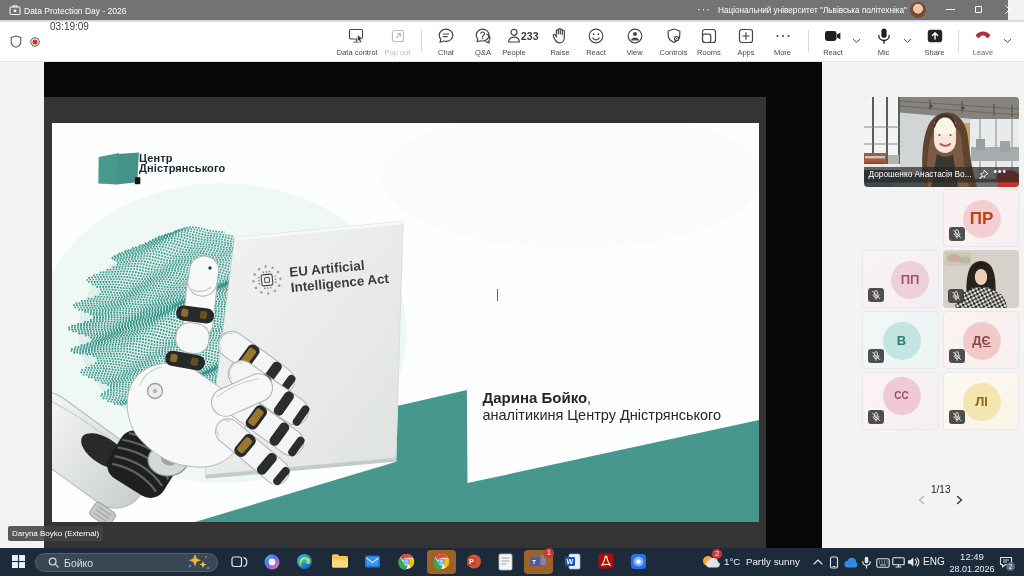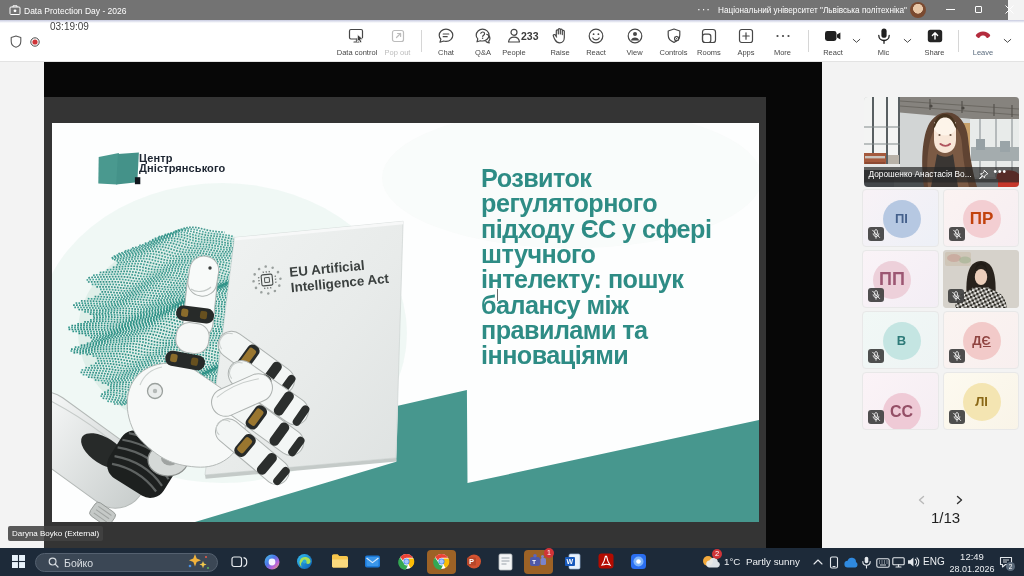--- a/index.html
+++ b/index.html
@@ -406,21 +406,21 @@
               <rect x="158" y="258" width="64" height="28" rx="14" fill="#f6f8f7" stroke="#adb2b0" stroke-width="1"></rect>
               <path d="M166 264c14-4 30-4 46 0" stroke="#c8cdcb" stroke-width="1" fill="none"></path>
             </g>
           </svg>
           <svg width="707" height="399" viewBox="0 0 707 399" style="position:absolute;left:0;top:0">
             <polygon points="46.7,34.1 66.9,29.9 65.2,61.5 46.3,60.6" fill="#4a998f"></polygon>
             <polygon points="65.9,30.9 86.9,29.6 85.3,59.2 64.2,61.6" fill="#449289"></polygon>
             <rect x="82.9" y="54.2" width="5.4" height="7" fill="#10161d"></rect>
           </svg>
           <div style="position:absolute;left:87.5px;top:29.8px;font-size:11px;font-weight:bold;color:#1d2531;line-height:10.1px;letter-spacing:0.1px;">Центр<br>Дністрянського</div>
-          <div style="position:absolute;left:429.5px;top:42.6px;font-size:25.2px;font-weight:bold;color:#2e8c85;line-height:25.35px;letter-spacing:-0.55px;">Розвиток<br>регуляторного<br>підходу ЄС у сфері<br>штучного<br>інтелекту: пошук<br>балансу між<br>правилами та<br>інноваціями</div>
+          <div style="position:absolute;left:430.9px;top:267px;line-height:15.3px;color:#24282c;"><span style="font-size:15px;font-weight:bold;">Дарина Бойко</span><span style="font-size:14.5px;">,</span><br><span style="font-size:14.5px;">аналітикиня Центру Дністрянського</span></div>
           <div style="position:absolute;left:445px;top:166px;width:1.5px;height:12px;background:#6a6a6a;"></div>
         </div>
       </div>
     </div>
     <div id="tooltip">Daryna Boyko (External)</div>
     <div class="tile" style="left:863.5px;top:97px;width:155px;height:90px;background:#cdd0d1;text-align:center;">
       <svg width="155" height="90" viewBox="0 0 155 90" style="position:absolute;left:0;top:0">
         <rect width="155" height="90" fill="#d2d5d5"></rect>
         <path d="M30 0H155V26L30 15Z" fill="#86837e"></path>
         <path d="M36 4l119 8M36 9l119 9" stroke="#6b6862" stroke-width="1" fill="none"></path>
@@ -455,44 +455,33 @@
         <path d="M76.5 47c3 2.4 7 2.4 9.5 0" stroke="#b0555f" stroke-width="2.1" fill="none" stroke-linecap="round"></path>
         <path d="M73 57c5.5 3.5 11.5 3.5 16 0l5 33H67z" fill="#3a3633"></path>
         <rect x="0" y="70" width="155" height="15.4" fill="#262626" opacity="0.7"></rect>
       </svg>
       <div style="position:absolute;left:5px;top:71.5px;font-size:8.3px;color:#fff;white-space:nowrap;">Дорошенко Анастасія Во...</div>
       <svg style="position:absolute;left:114px;top:72px" width="11" height="11" viewBox="0 0 11 11">
         <path d="M6.2 1.2l3.6 3.6-1.3.4-1.8 1.8-.2 1.9-2-2-2.6 2.9-.4-.4L4.4 6.8l-2-2 1.9-.2L6.1 2.8z" fill="none" stroke="#fff" stroke-width="0.9" stroke-linejoin="round"></path>
       </svg>
       <div style="position:absolute;left:130px;top:69px;font-size:10px;color:#fff;letter-spacing:1px;">•••</div>
     </div>
-    <div class="tile" style="left:862px;top:188.5px;width:77px;height:58px;background:linear-gradient(135deg,#f8f2f6,#edf0f7);border:0.5px solid #e8e8e8;">
-      <div class="circ" style="left:19.5px;top:10.0px;width:38px;height:38px;background:#b6c8e2;color:#44608c;font-size:13px;">ПІ</div>
-      <div class="mute">
-        <svg width="10" height="10" viewBox="0 0 10 10">
-          <path d="M3.6 2.2c0-.9.6-1.5 1.4-1.5s1.4.6 1.4 1.5v2.2c0 .9-.6 1.5-1.4 1.5c-.3 0-.6-.1-.8-.2M3.6 3.4v1c0 .3 0 .5.1.7" stroke="#fff" stroke-width="0.9" fill="none" stroke-linecap="round"></path>
-          <path d="M2.2 4.8c.1 1.5 1.3 2.6 2.8 2.6c.7 0 1.4-.2 1.9-.7M7.8 4.8c0 .6-.2 1.1-.5 1.6" stroke="#fff" stroke-width="0.9" fill="none" stroke-linecap="round"></path>
-          <path d="M5 7.6v1.6" stroke="#fff" stroke-width="0.9" stroke-linecap="round"></path>
-          <path d="M1.6 1.2l7 7.3" stroke="#fff" stroke-width="0.9" stroke-linecap="round"></path>
-        </svg>
-      </div>
-    </div>
     <div class="tile" style="left:942.5px;top:188.5px;width:76px;height:58px;background:linear-gradient(135deg,#fbf3f2,#f6eef2);border:0.5px solid #e8e8e8;">
       <div class="circ" style="left:19.0px;top:10.0px;width:38px;height:38px;background:#f3ced2;color:#c2410c;font-size:17px;">ПР</div>
       <div class="mute">
         <svg width="10" height="10" viewBox="0 0 10 10">
           <path d="M3.6 2.2c0-.9.6-1.5 1.4-1.5s1.4.6 1.4 1.5v2.2c0 .9-.6 1.5-1.4 1.5c-.3 0-.6-.1-.8-.2M3.6 3.4v1c0 .3 0 .5.1.7" stroke="#fff" stroke-width="0.9" fill="none" stroke-linecap="round"></path>
           <path d="M2.2 4.8c.1 1.5 1.3 2.6 2.8 2.6c.7 0 1.4-.2 1.9-.7M7.8 4.8c0 .6-.2 1.1-.5 1.6" stroke="#fff" stroke-width="0.9" fill="none" stroke-linecap="round"></path>
           <path d="M5 7.6v1.6" stroke="#fff" stroke-width="0.9" stroke-linecap="round"></path>
           <path d="M1.6 1.2l7 7.3" stroke="#fff" stroke-width="0.9" stroke-linecap="round"></path>
         </svg>
       </div>
     </div>
     <div class="tile" style="left:862px;top:249.5px;width:77px;height:58px;background:linear-gradient(135deg,#faf3f7,#f3eef5);border:0.5px solid #e8e8e8;">
-      <div class="circ" style="left:10px;top:10.0px;width:38px;height:38px;background:#edd0da;color:#9c5672;font-size:18px;">ПП</div>
+      <div class="circ" style="left:28px;top:10.0px;width:38px;height:38px;background:#edd0da;color:#9c5672;font-size:13px;">ПП</div>
       <div class="mute">
         <svg width="10" height="10" viewBox="0 0 10 10">
           <path d="M3.6 2.2c0-.9.6-1.5 1.4-1.5s1.4.6 1.4 1.5v2.2c0 .9-.6 1.5-1.4 1.5c-.3 0-.6-.1-.8-.2M3.6 3.4v1c0 .3 0 .5.1.7" stroke="#fff" stroke-width="0.9" fill="none" stroke-linecap="round"></path>
           <path d="M2.2 4.8c.1 1.5 1.3 2.6 2.8 2.6c.7 0 1.4-.2 1.9-.7M7.8 4.8c0 .6-.2 1.1-.5 1.6" stroke="#fff" stroke-width="0.9" fill="none" stroke-linecap="round"></path>
           <path d="M5 7.6v1.6" stroke="#fff" stroke-width="0.9" stroke-linecap="round"></path>
           <path d="M1.6 1.2l7 7.3" stroke="#fff" stroke-width="0.9" stroke-linecap="round"></path>
         </svg>
       </div>
     </div>
     <div class="tile" style="left:942.5px;top:249.5px;width:76px;height:58px;background:#dcd9d4;">
@@ -538,21 +527,21 @@
       <div class="mute">
         <svg width="10" height="10" viewBox="0 0 10 10">
           <path d="M3.6 2.2c0-.9.6-1.5 1.4-1.5s1.4.6 1.4 1.5v2.2c0 .9-.6 1.5-1.4 1.5c-.3 0-.6-.1-.8-.2M3.6 3.4v1c0 .3 0 .5.1.7" stroke="#fff" stroke-width="0.9" fill="none" stroke-linecap="round"></path>
           <path d="M2.2 4.8c.1 1.5 1.3 2.6 2.8 2.6c.7 0 1.4-.2 1.9-.7M7.8 4.8c0 .6-.2 1.1-.5 1.6" stroke="#fff" stroke-width="0.9" fill="none" stroke-linecap="round"></path>
           <path d="M5 7.6v1.6" stroke="#fff" stroke-width="0.9" stroke-linecap="round"></path>
           <path d="M1.6 1.2l7 7.3" stroke="#fff" stroke-width="0.9" stroke-linecap="round"></path>
         </svg>
       </div>
     </div>
     <div class="tile" style="left:862px;top:371.5px;width:77px;height:58px;background:linear-gradient(135deg,#fbf3f7,#f5eef3);border:0.5px solid #e8e8e8;">
-      <div class="circ" style="left:19.5px;top:20px;width:38px;height:38px;background:#efcad6;color:#944f66;font-size:16px;">СС</div>
+      <div class="circ" style="left:19.5px;top:4px;width:38px;height:38px;background:#efcad6;color:#944f66;font-size:10px;">СС</div>
       <div class="mute">
         <svg width="10" height="10" viewBox="0 0 10 10">
           <path d="M3.6 2.2c0-.9.6-1.5 1.4-1.5s1.4.6 1.4 1.5v2.2c0 .9-.6 1.5-1.4 1.5c-.3 0-.6-.1-.8-.2M3.6 3.4v1c0 .3 0 .5.1.7" stroke="#fff" stroke-width="0.9" fill="none" stroke-linecap="round"></path>
           <path d="M2.2 4.8c.1 1.5 1.3 2.6 2.8 2.6c.7 0 1.4-.2 1.9-.7M7.8 4.8c0 .6-.2 1.1-.5 1.6" stroke="#fff" stroke-width="0.9" fill="none" stroke-linecap="round"></path>
           <path d="M5 7.6v1.6" stroke="#fff" stroke-width="0.9" stroke-linecap="round"></path>
           <path d="M1.6 1.2l7 7.3" stroke="#fff" stroke-width="0.9" stroke-linecap="round"></path>
         </svg>
       </div>
     </div>
     <div class="tile" style="left:942.5px;top:371.5px;width:76px;height:58px;background:linear-gradient(135deg,#fdfaf0,#f9f4e8);border:0.5px solid #e8e8e8;">
@@ -562,21 +551,21 @@
           <path d="M3.6 2.2c0-.9.6-1.5 1.4-1.5s1.4.6 1.4 1.5v2.2c0 .9-.6 1.5-1.4 1.5c-.3 0-.6-.1-.8-.2M3.6 3.4v1c0 .3 0 .5.1.7" stroke="#fff" stroke-width="0.9" fill="none" stroke-linecap="round"></path>
           <path d="M2.2 4.8c.1 1.5 1.3 2.6 2.8 2.6c.7 0 1.4-.2 1.9-.7M7.8 4.8c0 .6-.2 1.1-.5 1.6" stroke="#fff" stroke-width="0.9" fill="none" stroke-linecap="round"></path>
           <path d="M5 7.6v1.6" stroke="#fff" stroke-width="0.9" stroke-linecap="round"></path>
           <path d="M1.6 1.2l7 7.3" stroke="#fff" stroke-width="0.9" stroke-linecap="round"></path>
         </svg>
       </div>
     </div>
     <svg class="abs" style="left:917px;top:495px" width="9" height="10" viewBox="0 0 9 10">
       <path d="M6.5 1.5L2.5 5l4 3.5" stroke="#b9b9b9" stroke-width="1.4" fill="none" stroke-linecap="round" stroke-linejoin="round"></path>
     </svg>
-    <div class="abs" style="left:931px;top:509px;font-size:15px;color:#1f1f1f;">1/13</div>
+    <div class="abs" style="left:931px;top:484px;font-size:10px;color:#1f1f1f;">1/13</div>
     <svg class="abs" style="left:955px;top:495px" width="9" height="10" viewBox="0 0 9 10">
       <path d="M2.5 1.5L6.5 5l-4 3.5" stroke="#333" stroke-width="1.4" fill="none" stroke-linecap="round" stroke-linejoin="round"></path>
     </svg>
     <div id="taskbar"></div>
     <svg class="tbicon" style="left:12px;top:555px" width="13" height="13" viewBox="0 0 14 14">
       <rect x="0" y="0" width="6.4" height="6.4" fill="#e8f2fb"></rect>
       <rect x="7.6" y="0" width="6.4" height="6.4" fill="#e8f2fb"></rect>
       <rect x="0" y="7.6" width="6.4" height="6.4" fill="#e8f2fb"></rect>
       <rect x="7.6" y="7.6" width="6.4" height="6.4" fill="#e8f2fb"></rect>
     </svg>

